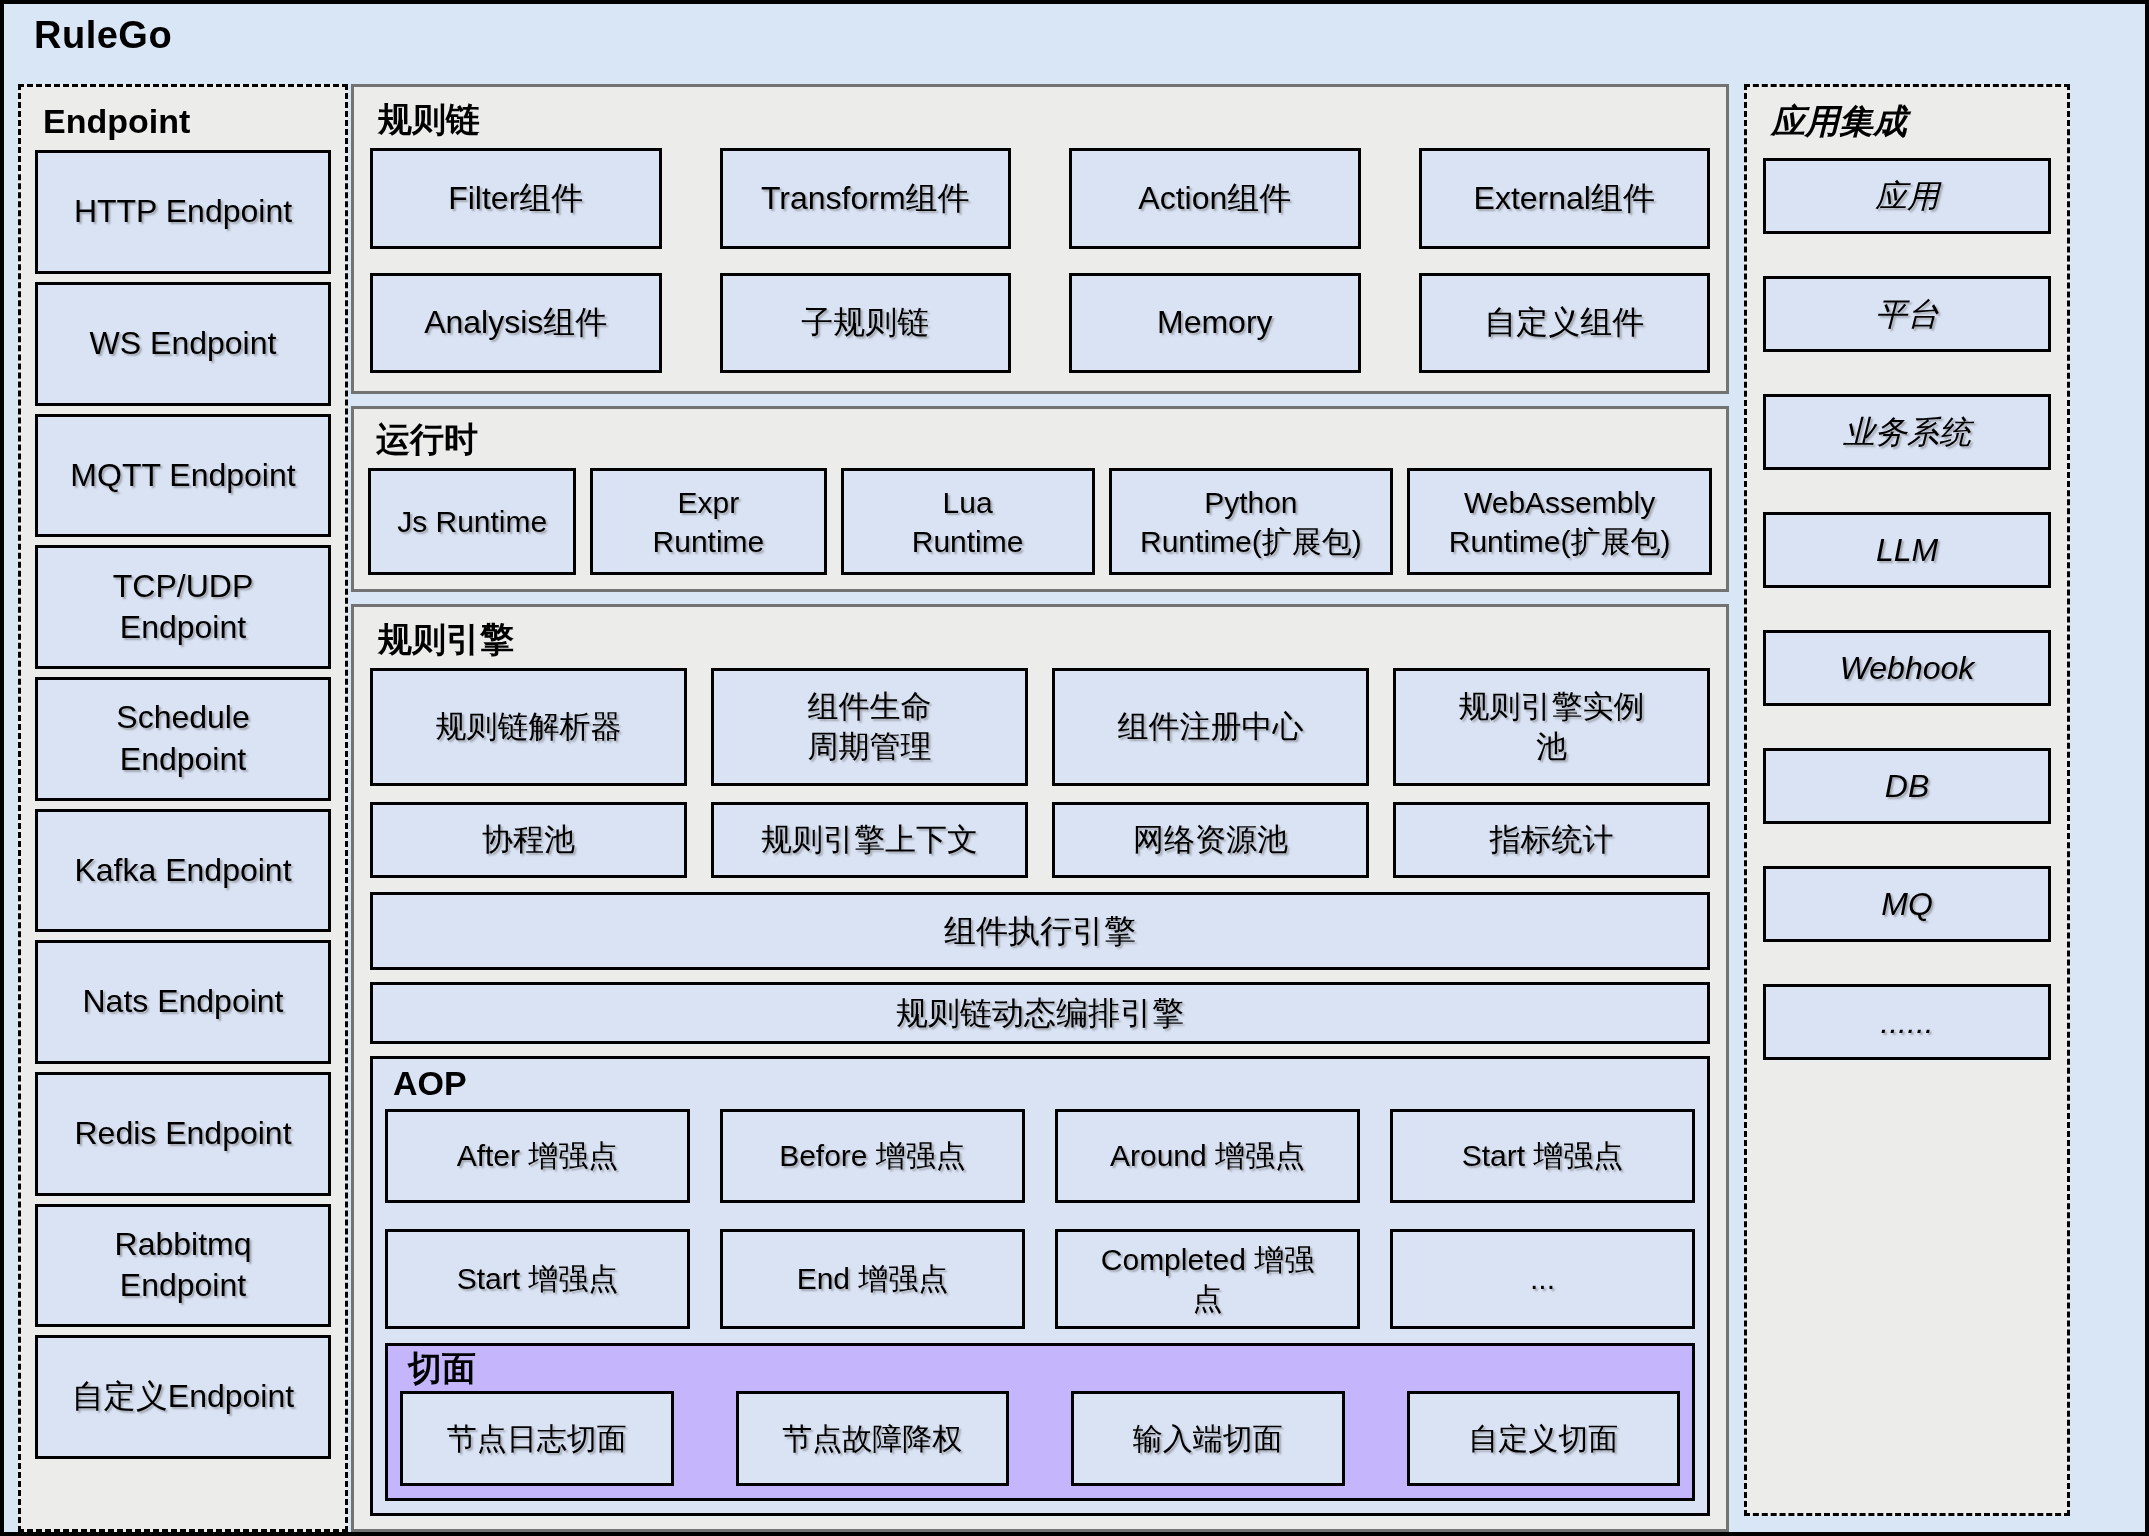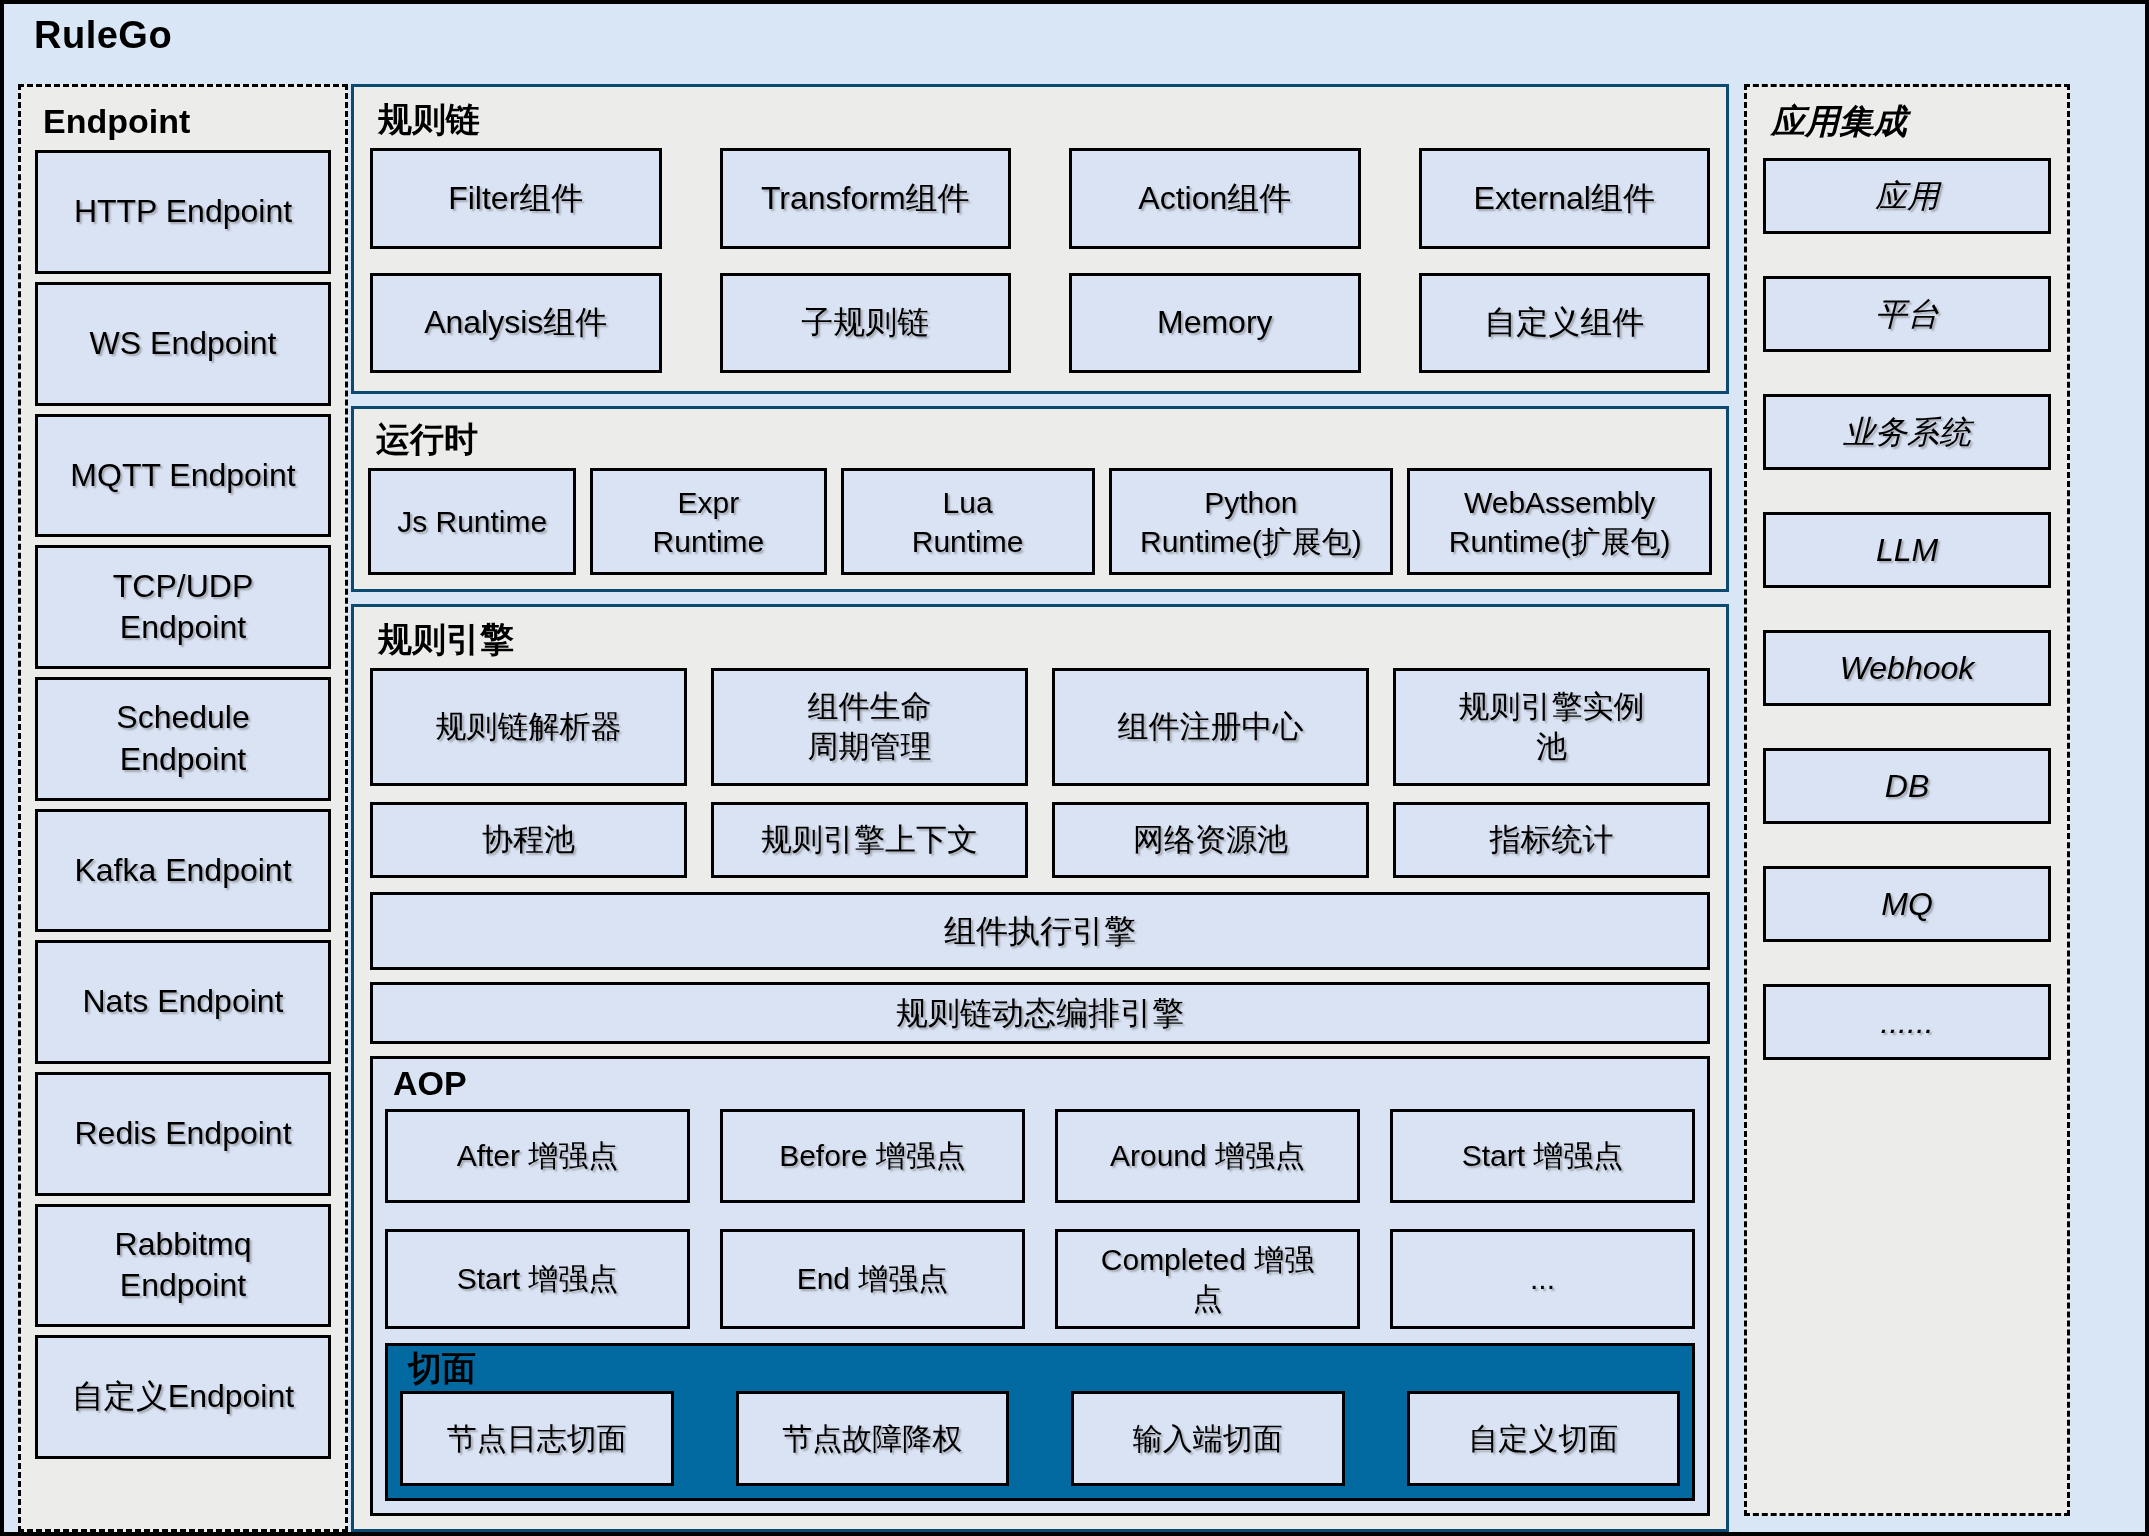--- a/index.html
+++ b/index.html
@@ -13,21 +13,21 @@
     color:#000;
     overflow:hidden;
   }
   .rulego-title{
     position:absolute;left:30px;top:10px;
     font-size:38px;font-weight:bold;letter-spacing:0.5px;
   }
   .panel{
     position:absolute;
     background:#ececeb;
-    border:3px solid #0c4a6e;
+    border:3px solid #737373;
     display:flex;flex-direction:column;
   }
   .panel.dashed{border:3px dashed #000;}
   .panel-title{
     flex:0 0 auto;
     font-size:34px;font-weight:bold;
     padding:8px 6px 10px 8px;
     line-height:1.1;
   }
   .box{
@@ -70,21 +70,21 @@
     padding:0 12px 12px;
   }
   #aop-container > .panel-title{padding:6px 6px 6px 8px;}
   #aop-row1{flex:0 0 auto;height:94px;column-gap:30px;}
   #aop-row2{flex:0 0 auto;margin-top:26px;height:100px;column-gap:30px;}
   #aop-container .box{font-size:30px;}
 
   
   #aspect-container{
     flex:1;margin-top:14px;
-    background:#0369a1;border:3px solid #000;
+    background:#c4b5fd;border:3px solid #000;
     display:flex;flex-direction:column;
     padding:0 12px 12px;
   }
   #aspect-container > .panel-title{padding:4px 6px 4px 8px;}
   #aspect-row{flex:1;column-gap:62px;}
 
   
   #integration-panel{left:1740px;top:80px;width:326px;height:1432px;padding:8px 16px;font-style:italic;}
   #integration-panel .boxes{display:flex;flex-direction:column;gap:42px;margin-top:8px;}
   #integration-panel .box{height:76px;flex:none;}

